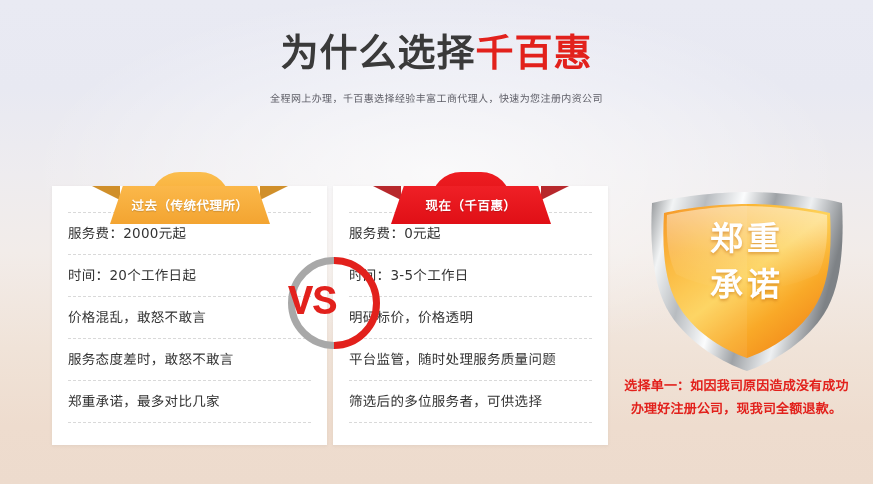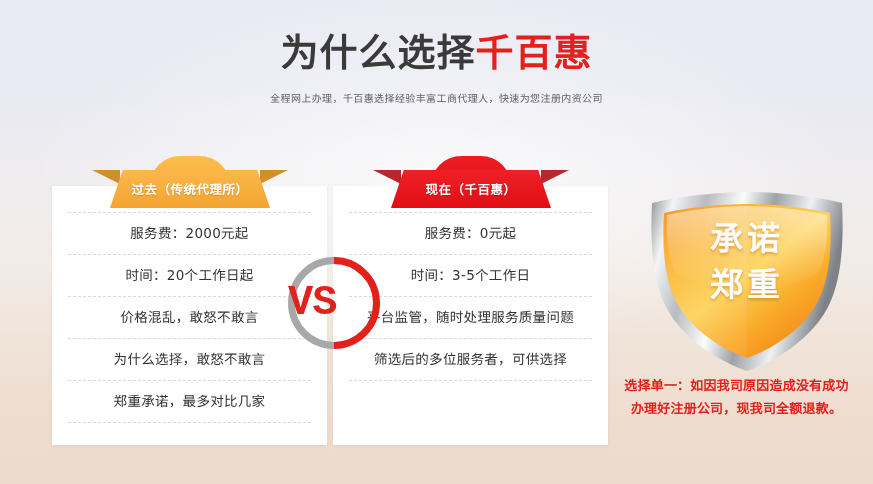--- a/index.html
+++ b/index.html
@@ -86,36 +86,35 @@
 
   .card-list {
     position: absolute;
     top: 26px;
     left: 16px;
     right: 16px;
   }
   .card-row {
     height: 41px;
     line-height: 41px;
-    text-align: center;
     font-size: 13.5px;
     color: #333333;
     border-bottom: 1px dashed #d9d9d9;
     white-space: nowrap;
     letter-spacing: 0.3px;
     overflow: hidden;
   }
   .card-row:first-child {
     border-top: 1px dashed #d9d9d9;
   }
 
   
   .ribbon {
     position: absolute;
-    top: 156px;
+    top: 172px;
     width: 196px;
     height: 52px;
     z-index: 6;
   }
   #ribbon-past    { left: 92px; }
   #ribbon-present { left: 373px; }
 
   .ribbon .dome {
     position: absolute;
     left: 50%;
@@ -262,37 +261,38 @@
   <div class="header">
     <div class="main-title"><span>为什么选择</span><span class="accent">千百惠</span></div>
     <div class="subtitle">全程网上办理，千百惠选择经验丰富工商代理人，快速为您注册内资公司</div>
   </div>
 
   <div class="card" id="card-past">
     <div class="card-list">
       <div class="card-row">服务费：2000元起</div>
       <div class="card-row">时间：20个工作日起</div>
       <div class="card-row">价格混乱，敢怒不敢言</div>
-      <div class="card-row">为什么选择，敢怒不敢言</div>
+      <div class="card-row">服务态度差时，敢怒不敢言</div>
       <div class="card-row">郑重承诺，最多对比几家</div>
     </div>
   </div>
 
   <div class="ribbon" id="ribbon-past">
     <div class="dome"></div>
     <div class="tail-l"></div>
     <div class="tail-r"></div>
     <div class="body"></div>
     <div class="label">过去（传统代理所）</div>
   </div>
 
   <div class="card" id="card-present">
     <div class="card-list">
       <div class="card-row">服务费：0元起</div>
       <div class="card-row">时间：3-5个工作日</div>
+      <div class="card-row">明码标价，价格透明</div>
       <div class="card-row">平台监管，随时处理服务质量问题</div>
       <div class="card-row">筛选后的多位服务者，可供选择</div>
     </div>
   </div>
 
   <div class="ribbon" id="ribbon-present">
     <div class="dome"></div>
     <div class="tail-l"></div>
     <div class="tail-r"></div>
     <div class="body"></div>
@@ -351,22 +351,22 @@
                C 84 16, 50 20, 29 25
                C 28 48, 30 68, 38 84
                C 62 96, 88 100, 109 100
                C 130 100, 156 96, 180 84
                C 188 68, 190 48, 189 25
                C 168 20, 134 16, 109 16 Z" fill="url(#gloss)"></path>
 
       <path d="M109 14 C 82 14, 47 18, 26 23 C 24 57, 26 94, 42 118 C 59 145, 89 161, 109 168 Z" fill="#ffffff" opacity="0.07"></path>
     </svg>
     <div class="shield-label">
+      <div>郑重</div>
       <div>承诺</div>
-      <div>郑重</div>
     </div>
   </div>
 
   <div class="promise-text">
     <div>选择单一：如因我司原因造成没有成功</div>
     <div>办理好注册公司，现我司全额退款。</div>
   </div>
 
 </div>
 

